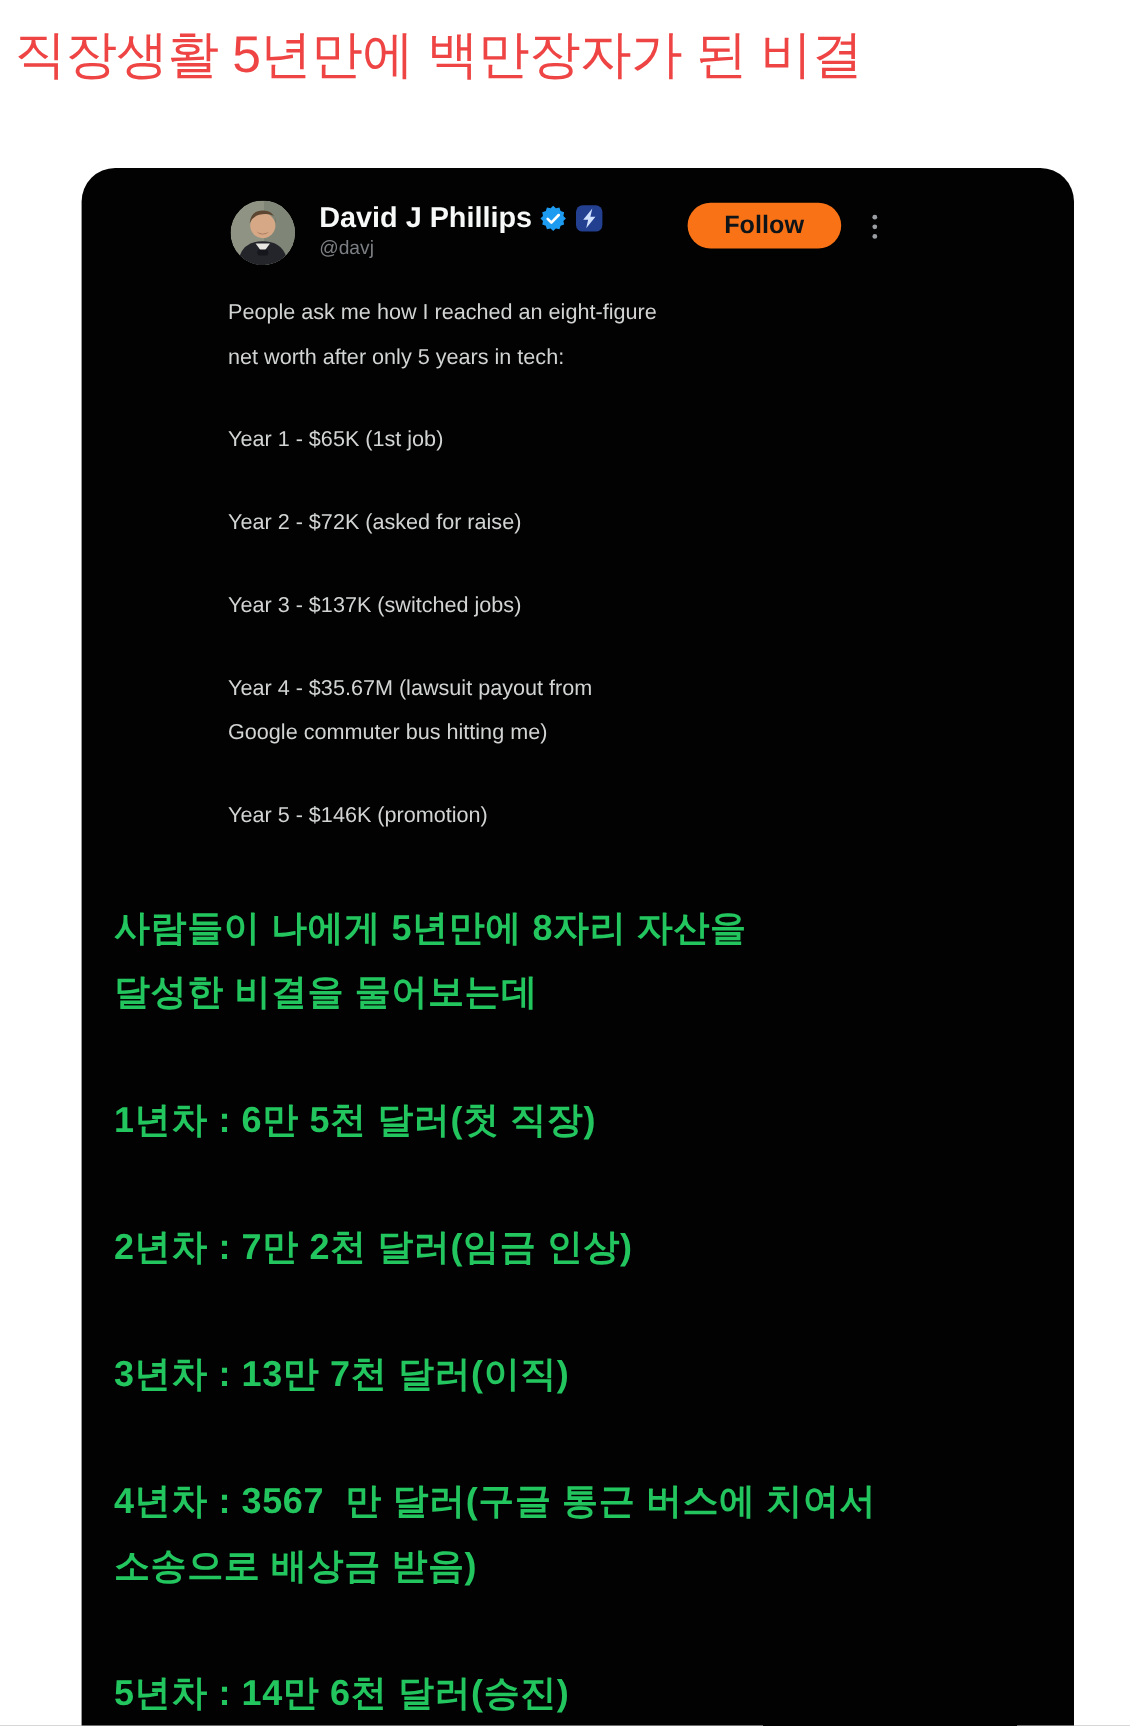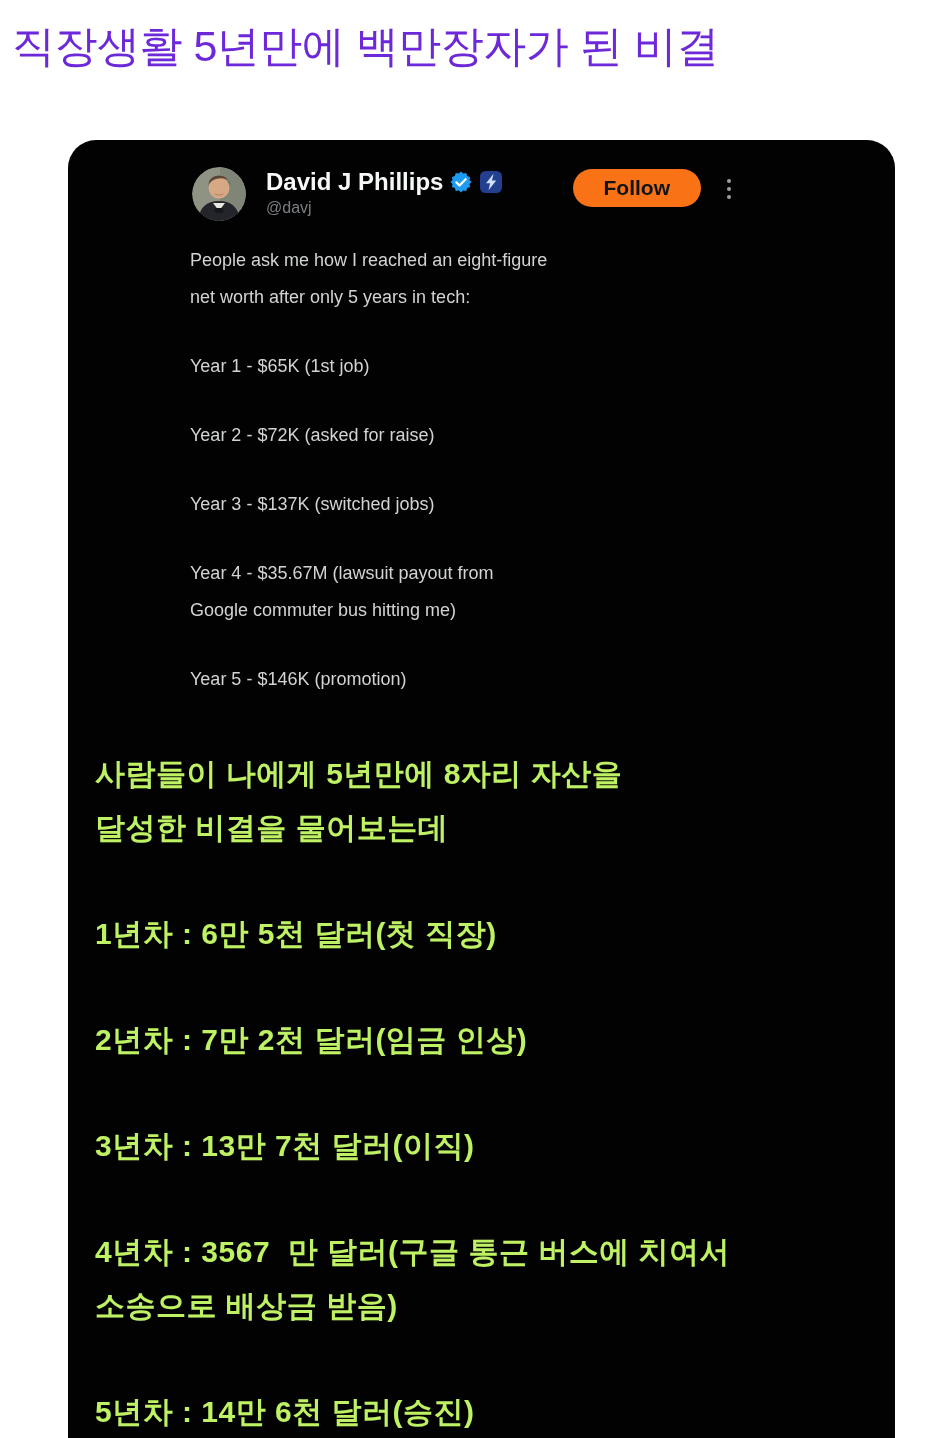--- a/index.html
+++ b/index.html
@@ -9,21 +9,21 @@
     height: 1438px;
     background: #ffffff;
     overflow: hidden;
     font-family: "Liberation Sans", "DejaVu Sans", sans-serif;
   }
   .page-title {
     margin: 20px 10px 14px 12px;
     font-size: 43px;
     line-height: 1.25;
     font-weight: 500;
-    color: #6d28d9;
+    color: #ef4444;
     letter-spacing: -0.5px;
   }
   .tweet-card {
     margin: 66px 0 0 68px;
     width: 827px;
     min-height: 1298px;
     background: #020202;
     border-radius: 28px 28px 0 0;
     box-sizing: border-box;
     overflow: hidden;
@@ -111,21 +111,21 @@
   }
   .tweet-body-ko {
     margin-top: 49px;
     padding: 0 40px 30px 27px;
   }
   .tweet-body-ko p {
     margin: 0 0 52px 0;
     font-size: 30px;
     line-height: 54px;
     font-weight: 700;
-    color: #bef264;
+    color: #22c55e;
     white-space: pre-wrap;
     letter-spacing: 0.5px;
   }
 </style>
 </head>
 <body>
 
 <h1 class="page-title">직장생활 5년만에 백만장자가 된 비결</h1>
 
 <div class="tweet-card">

